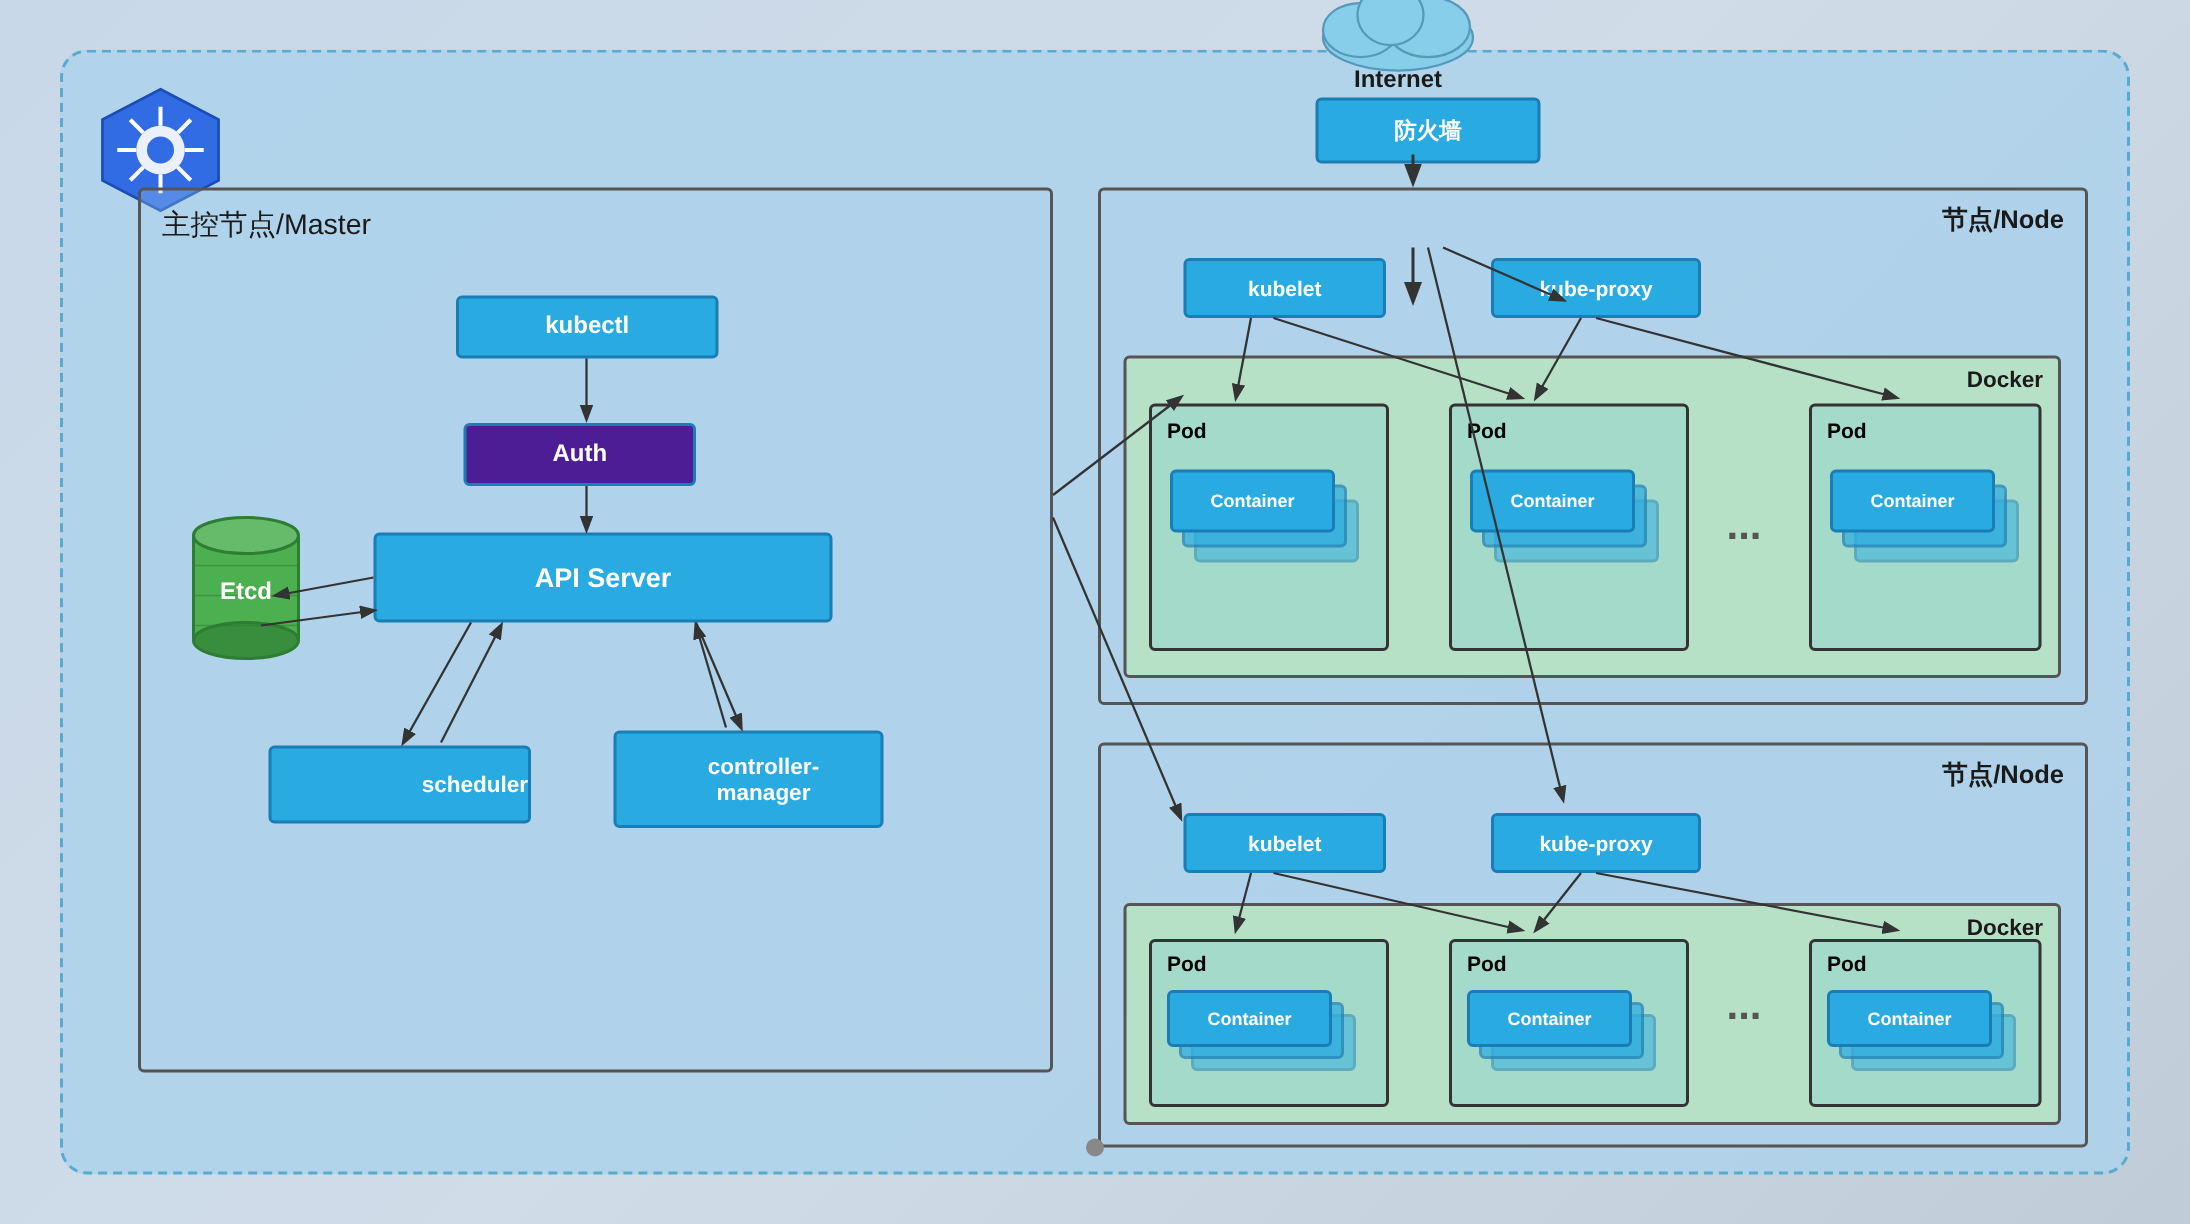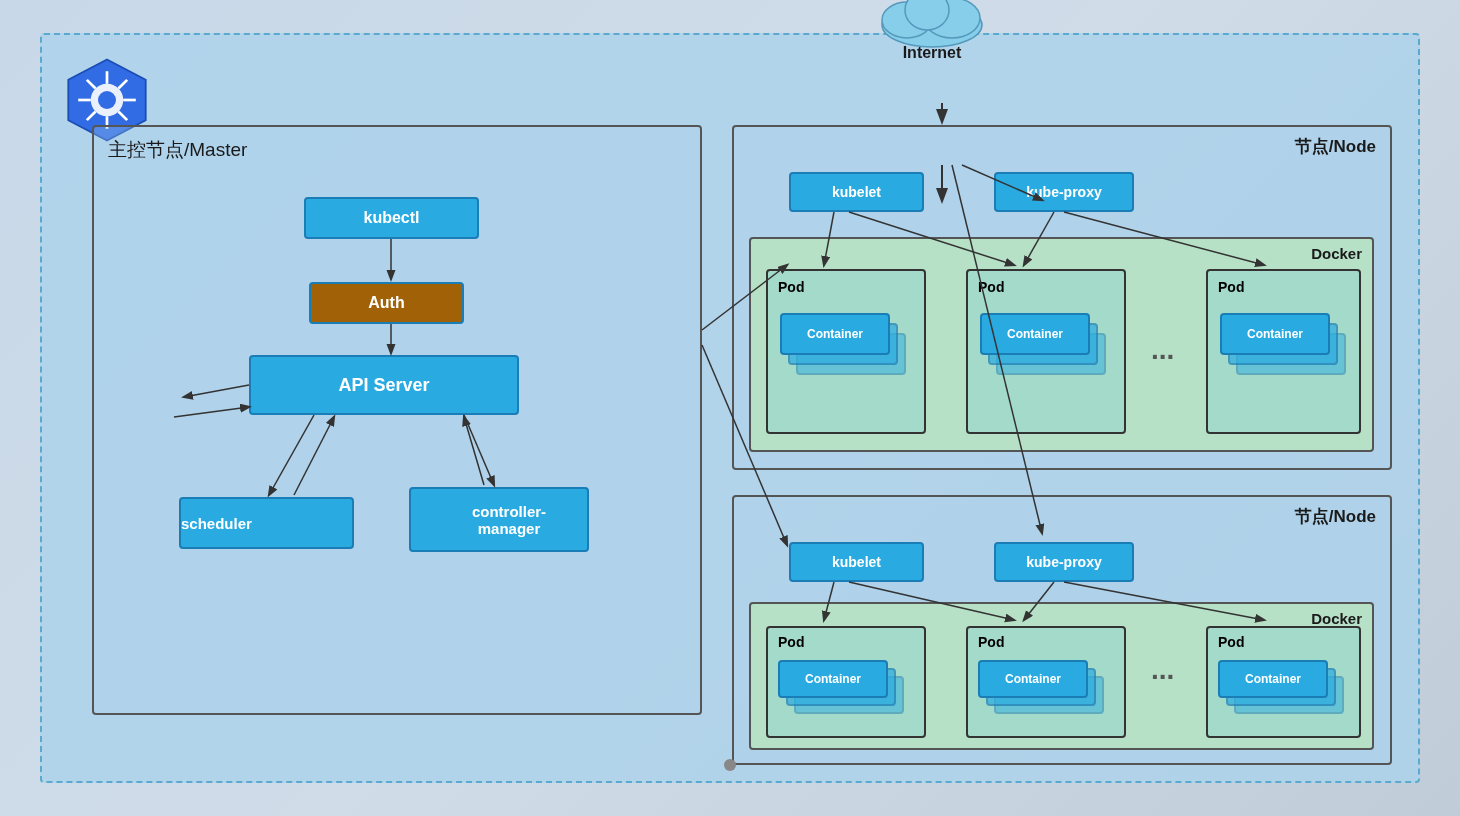--- a/index.html
+++ b/index.html
@@ -12,21 +12,21 @@
       justify-content: center;
       font-family: Arial, sans-serif;
       overflow: hidden;
     }
 
     .main-container {
       width: 1380px;
       height: 750px;
       background: rgba(173, 210, 235, 0.85);
       border: 2.5px dashed #5aaad0;
-      border-radius: 4px;
+      border-radius: 18px;
       position: relative;
       padding: 20px;
     }
 
     
     .k8s-logo {
       position: absolute;
       top: 20px;
       left: 20px;
       width: 90px;
@@ -61,38 +61,56 @@
     
     <svg width="120" height="70" viewBox="0 0 120 70">
       <ellipse cx="60" cy="45" rx="50" ry="22" fill="#87CEEB" stroke="#5599bb" stroke-width="1.5"></ellipse>
       <ellipse cx="35" cy="40" rx="25" ry="18" fill="#87CEEB" stroke="#5599bb" stroke-width="1.5"></ellipse>
       <ellipse cx="80" cy="38" rx="28" ry="20" fill="#87CEEB" stroke="#5599bb" stroke-width="1.5"></ellipse>
       <ellipse cx="55" cy="30" rx="22" ry="20" fill="#87CEEB" stroke="#5599bb" stroke-width="1.5"></ellipse>
     </svg>
     <div style="margin-top:-10px; font-size:16px; font-weight:bold; color:#1a1a1a;">Internet</div>
   </div>
 
+  <div style="position:absolute; top:30px; left:835px; width:150px; height:44px; background:#29abe2; border:2px solid #1a7db5; border-radius:4px; display:flex; align-items:center; justify-content:center; color:white; font-size:15px; font-weight:bold;">
+    <span>防火墙</span>
+  </div>
 
   <div style="position:absolute; top:90px; left:50px; width:610px; height:590px; border:2px solid #555; background:rgba(173,210,235,0.3); border-radius:4px;">
     <div style="position:absolute; top:10px; left:14px; font-size:19px; font-weight:normal; color:#1a1a1a;">主控节点/Master</div>
 
     <div style="position:absolute; top:70px; left:210px; width:175px; height:42px; background:#29abe2; border:2px solid #1a7db5; border-radius:4px; display:flex; align-items:center; justify-content:center; color:white; font-size:16px; font-weight:bold;">
       <span>kubectl</span>
     </div>
 
-    <div style="position:absolute; top:155px; left:215px; width:155px; height:42px; background:#a16207; border:2px solid #1a7db5; border-radius:4px; display:flex; align-items:center; justify-content:center; color:white; font-size:16px; font-weight:bold;">
+    <div style="position:absolute; top:155px; left:215px; width:155px; height:42px; background:#4c1d95; border:2px solid #1a7db5; border-radius:4px; display:flex; align-items:center; justify-content:center; color:white; font-size:16px; font-weight:bold;">
       <span>Auth</span>
     </div>
 
-    <div style="position:absolute; top:228px; left:155px; width:270px; height:60px; background:#29abe2; border:2px solid #1a7db5; border-radius:4px; display:flex; align-items:center; justify-content:center; color:white; font-size:18px; font-weight:bold;">
+    <div style="position:absolute; top:228px; left:155px; width:306px; height:60px; background:#29abe2; border:2px solid #1a7db5; border-radius:4px; display:flex; align-items:center; justify-content:center; color:white; font-size:18px; font-weight:bold;">
       <span>API Server</span>
     </div>
 
-
-    <div style="position:absolute; top:370px; left:85px; width:175px; height:52px; background:#29abe2; border:2px solid #1a7db5; border-radius:4px; display:flex; align-items:center; justify-content:flex-start; color:white; font-size:15px; font-weight:bold;">
+    <div style="position:absolute; top:210px; left:30px; display:flex; flex-direction:column; align-items:center;">
+      <svg width="80" height="110" viewBox="0 0 80 110">
+
+        <rect x="5" y="20" width="70" height="70" fill="#4CAF50" stroke="#2e7d32" stroke-width="2" rx="2"></rect>
+
+        <ellipse cx="40" cy="20" rx="35" ry="12" fill="#66BB6A" stroke="#2e7d32" stroke-width="2"></ellipse>
+
+        <ellipse cx="40" cy="90" rx="35" ry="12" fill="#388E3C" stroke="#2e7d32" stroke-width="2"></ellipse>
+
+        <line x1="5" y1="40" x2="75" y2="40" stroke="#2e7d32" stroke-width="1" opacity="0.5"></line>
+        <line x1="5" y1="60" x2="75" y2="60" stroke="#2e7d32" stroke-width="1" opacity="0.5"></line>
+        <line x1="5" y1="80" x2="75" y2="80" stroke="#2e7d32" stroke-width="1" opacity="0.5"></line>
+        <text x="40" y="62" text-anchor="middle" fill="white" font-size="16" font-weight="bold" font-family="Arial">Etcd</text>
+      </svg>
+    </div>
+
+    <div style="position:absolute; top:370px; left:85px; width:175px; height:52px; background:#29abe2; border:2px solid #1a7db5; border-radius:4px; display:flex; align-items:center; justify-content:flex-end; color:white; font-size:15px; font-weight:bold;">
       <span>scheduler</span>
     </div>
 
     <div style="position:absolute; top:360px; left:315px; width:180px; height:65px; background:#29abe2; border:2px solid #1a7db5; border-radius:4px; display:flex; align-items:center; justify-content:center; color:white; font-size:15px; font-weight:bold; text-align:center;">
       <span style="white-space:pre-line;margin-left:20px;">controller-
 manager</span>
     </div>
 
     <svg style="position:absolute;top:0;left:0;width:100%;height:100%;pointer-events:none;">
 

